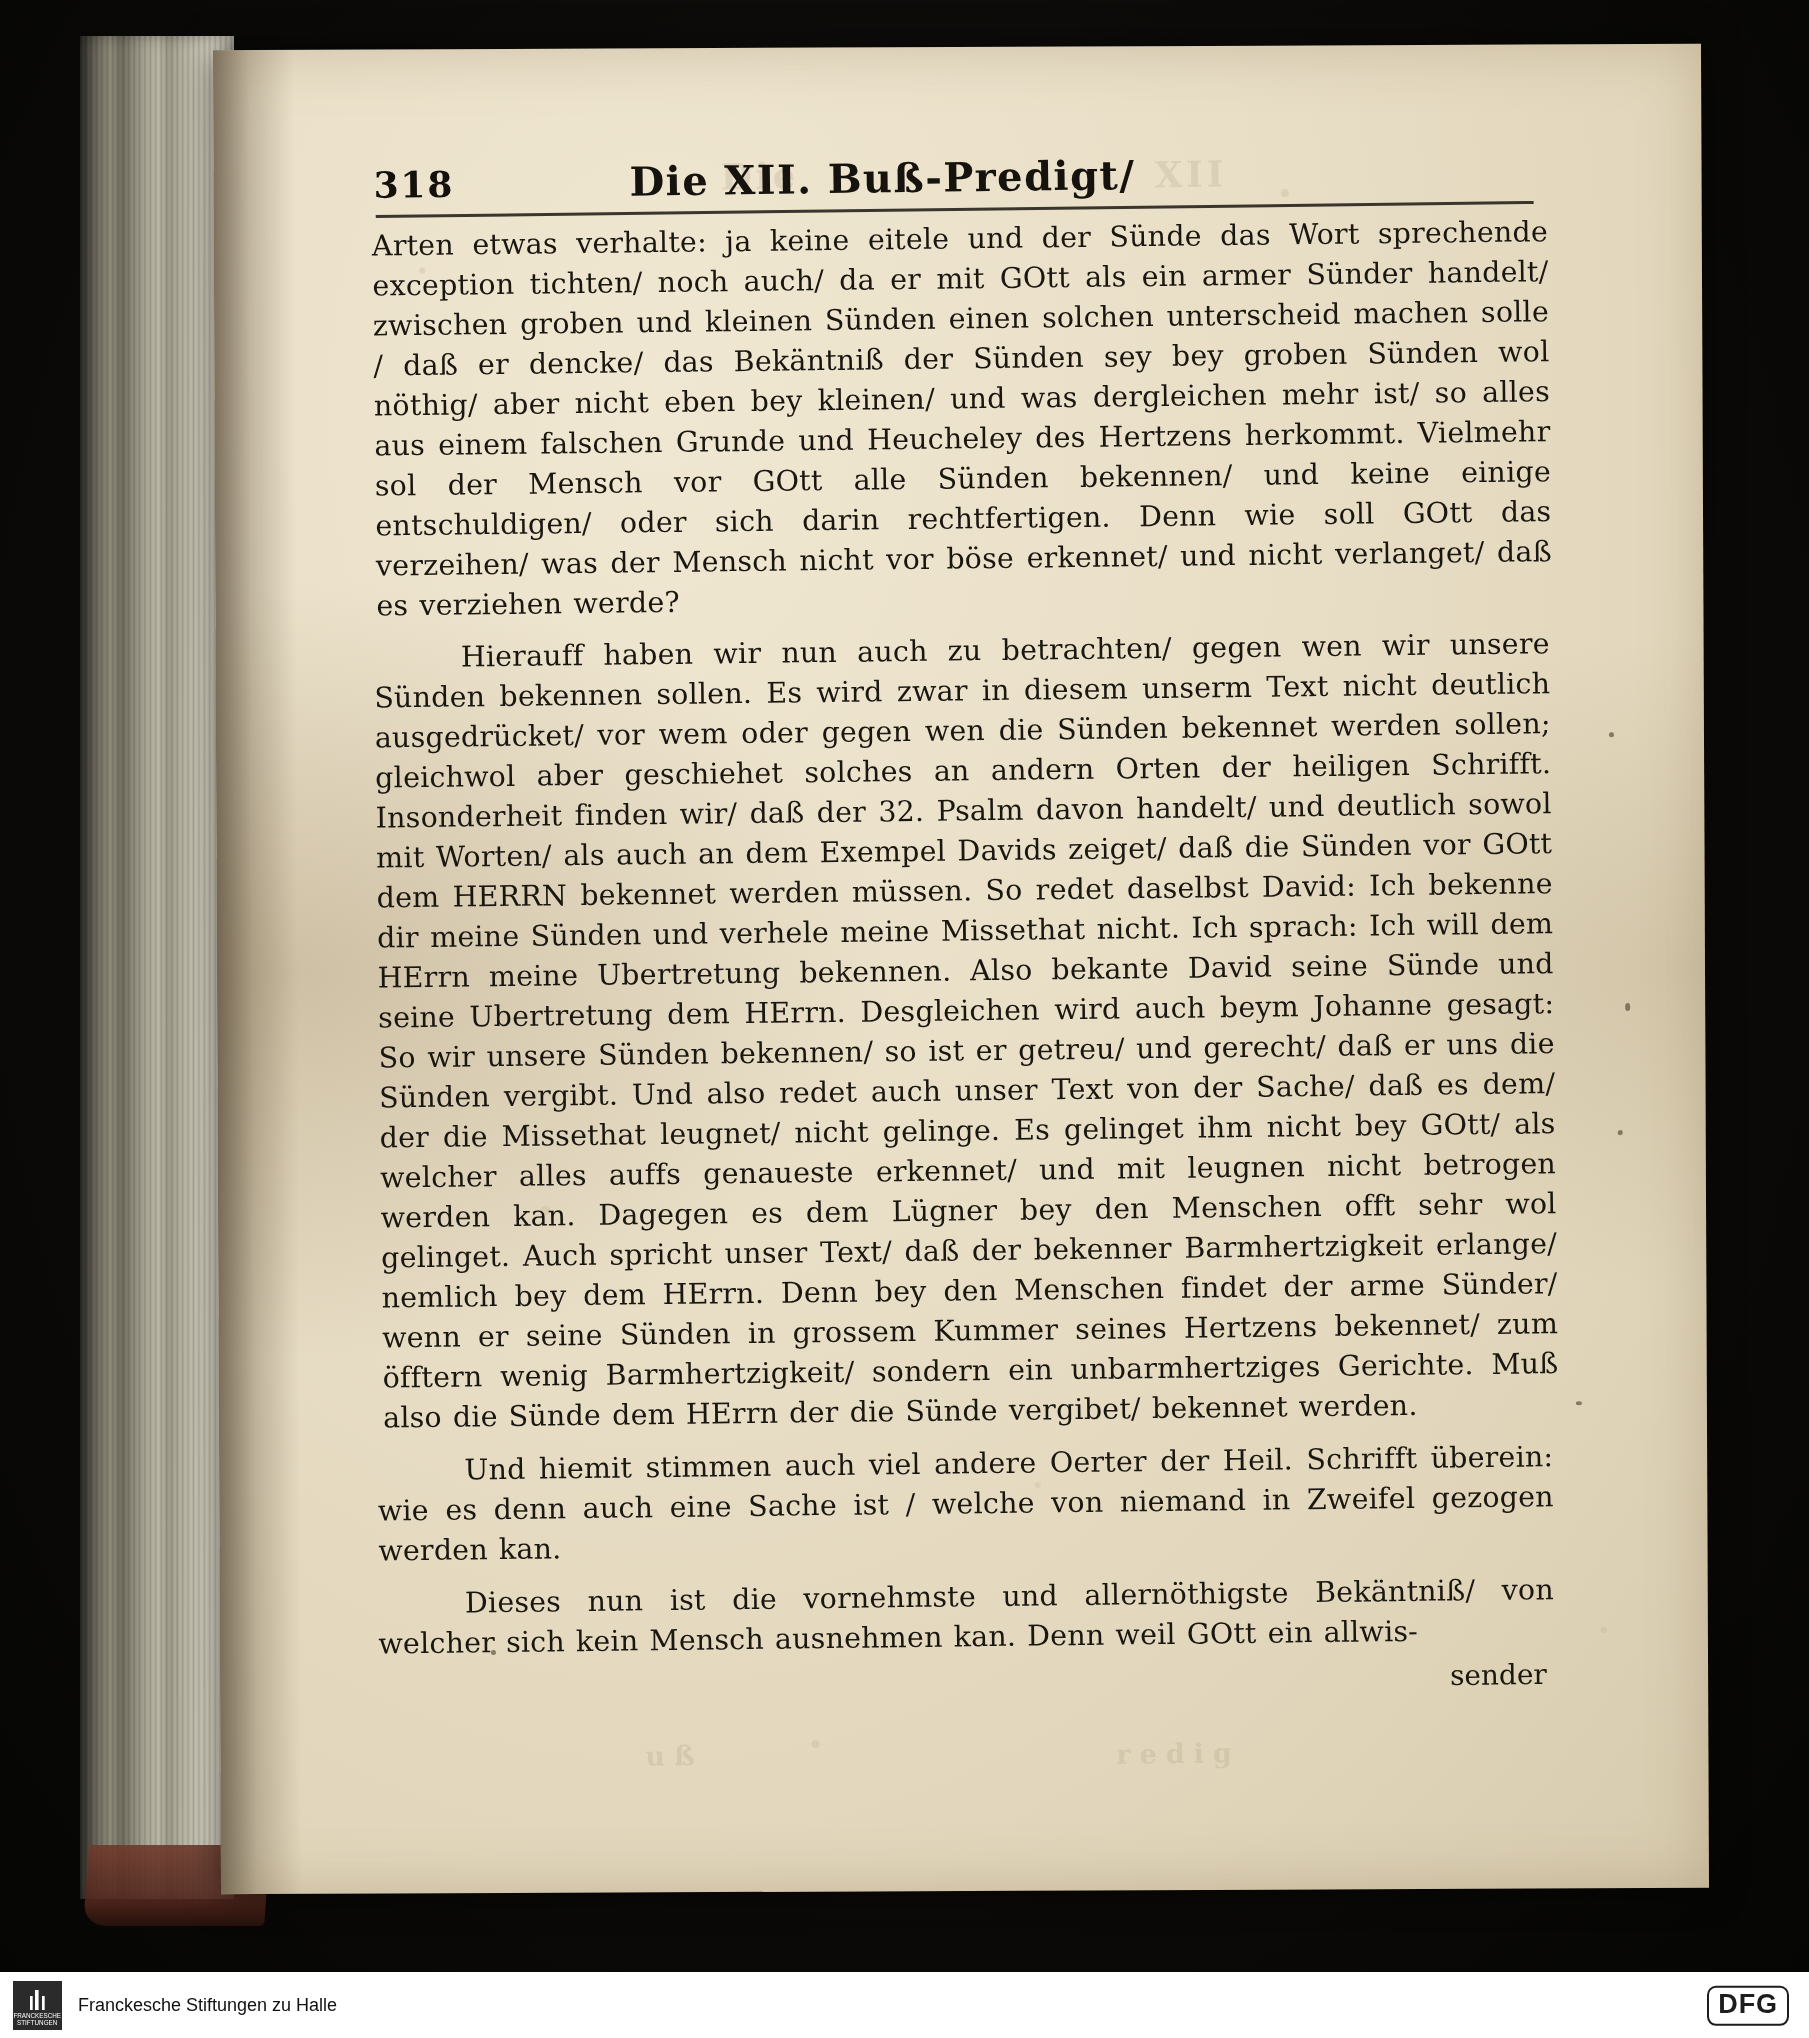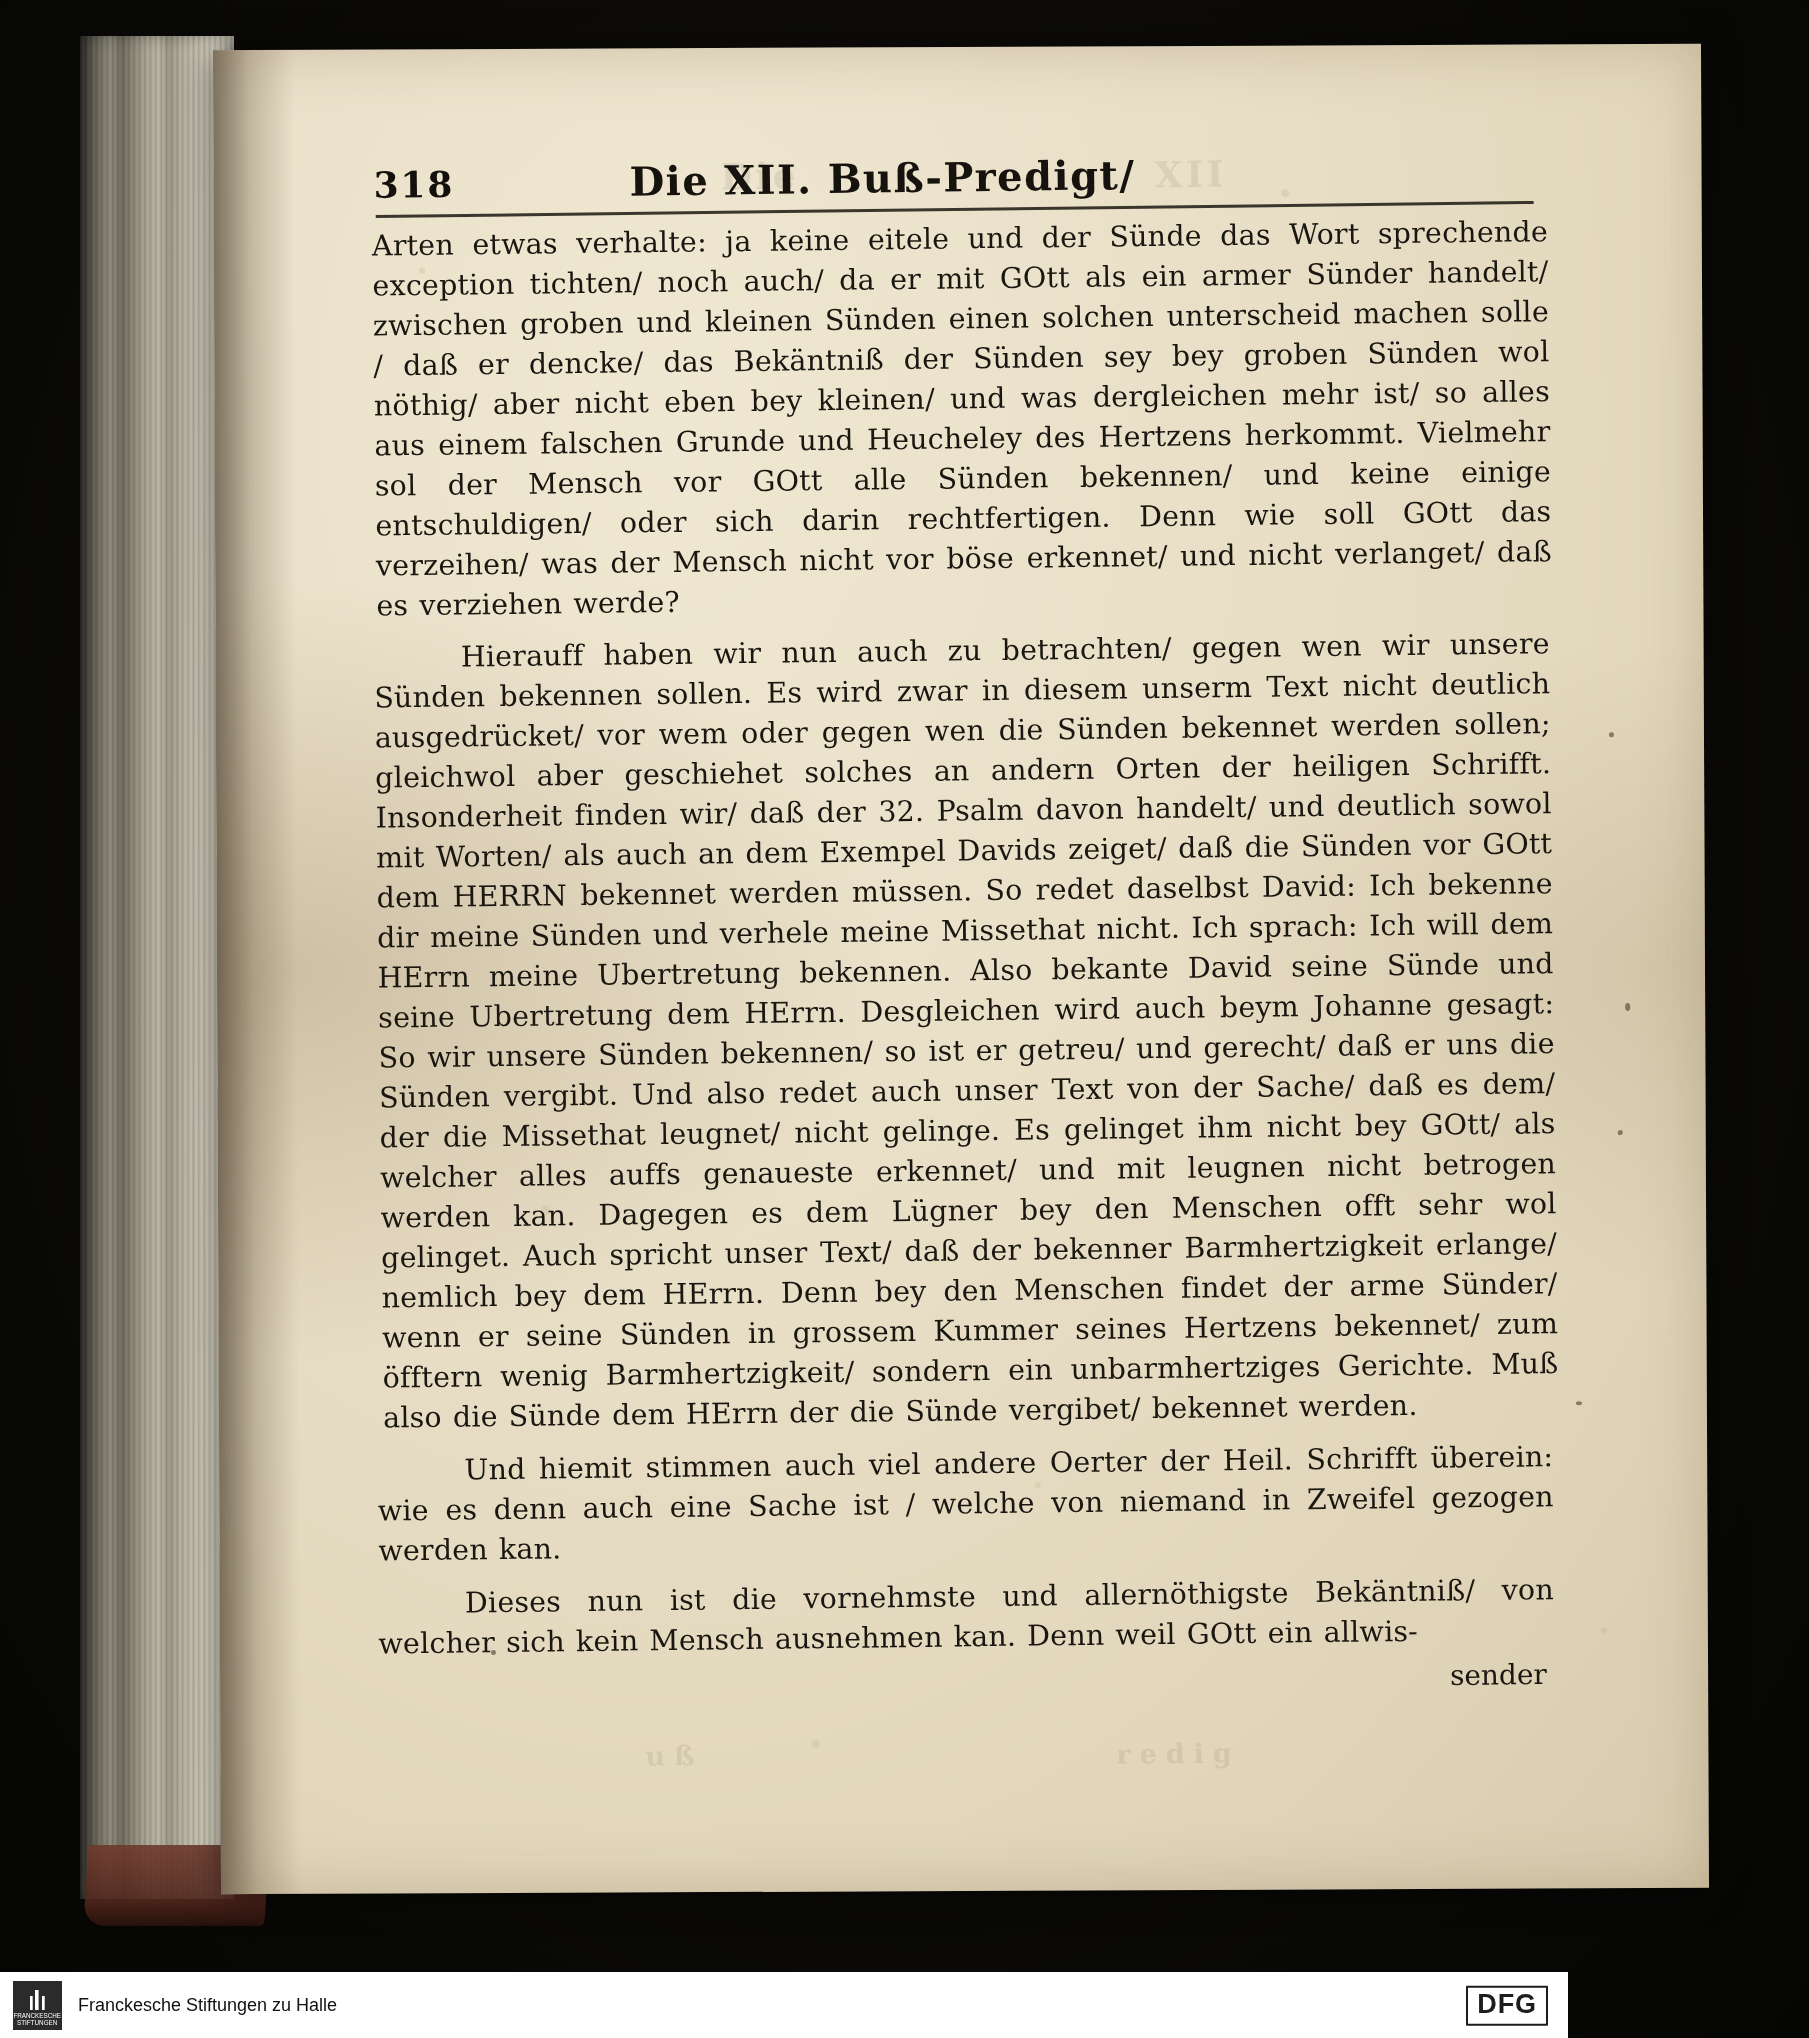--- a/index.html
+++ b/index.html
@@ -194,21 +194,21 @@
   #bleed4 { left: 896px; top: 1692px; font-size: 27px; letter-spacing: 9px; }
 
   
   .speck { position: absolute; background: #3a2f1e; border-radius: 50%; opacity: 0.55; }
 
   
   #footer {
     position: absolute;
     left: 0;
     bottom: 0;
-    width: 1568px;
+    width: 1809px;
     height: 67px;
     background: #ffffff;
     display: flex;
     align-items: center;
   }
   #footer-logo {
     width: 49px;
     height: 49px;
     margin-left: 12.7px;
     background: #2b2b2b;
@@ -243,21 +243,21 @@
     right: 20px;
     top: 50%;
     transform: translateY(-50%);
     font-family: "Liberation Sans", sans-serif;
     font-size: 27px;
     font-weight: 700;
     letter-spacing: 0.9px;
     color: #1d1d1d;
     border: 2.7px solid #1d1d1d;
     padding: 1.8px 9px 3.6px 9px;
-    border-radius: 1px;
+    border-radius: 9px;
   }
 </style>
 </head>
 <body>
 
 <div id="scan-bg"></div>
 <div id="book-gutter"></div>
 <div id="bottom-edge"></div>
 
 <div id="page">

